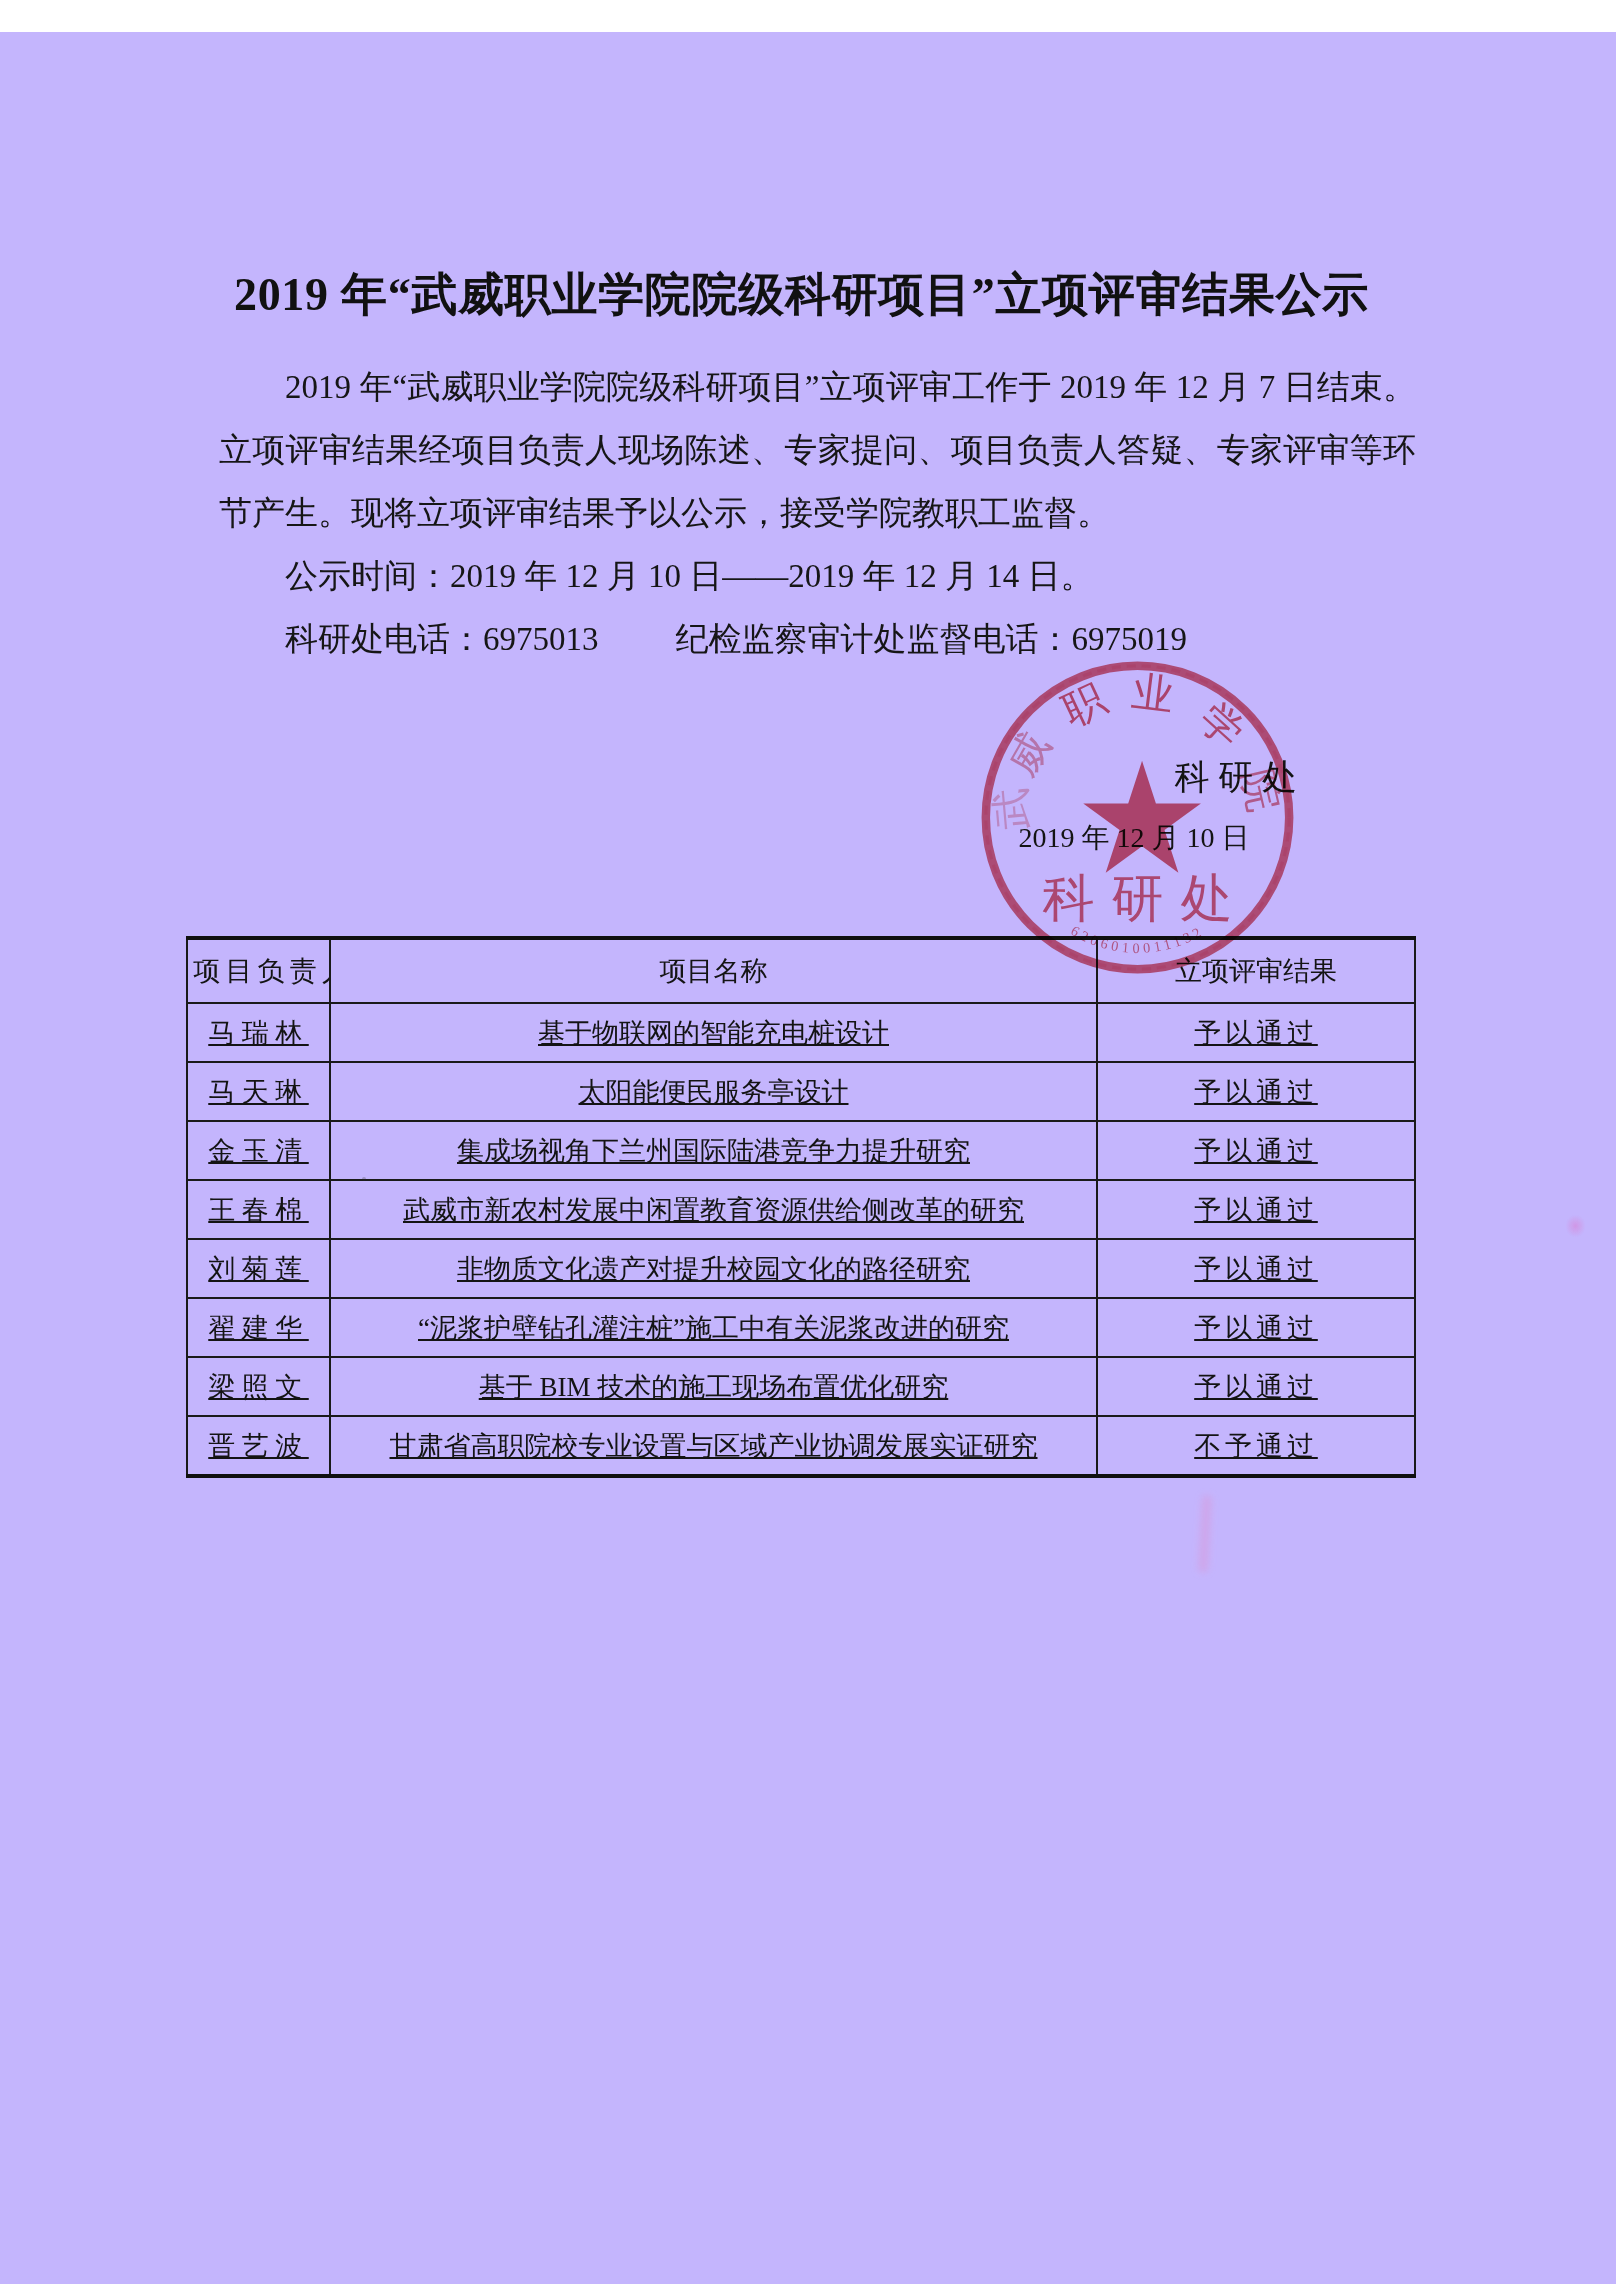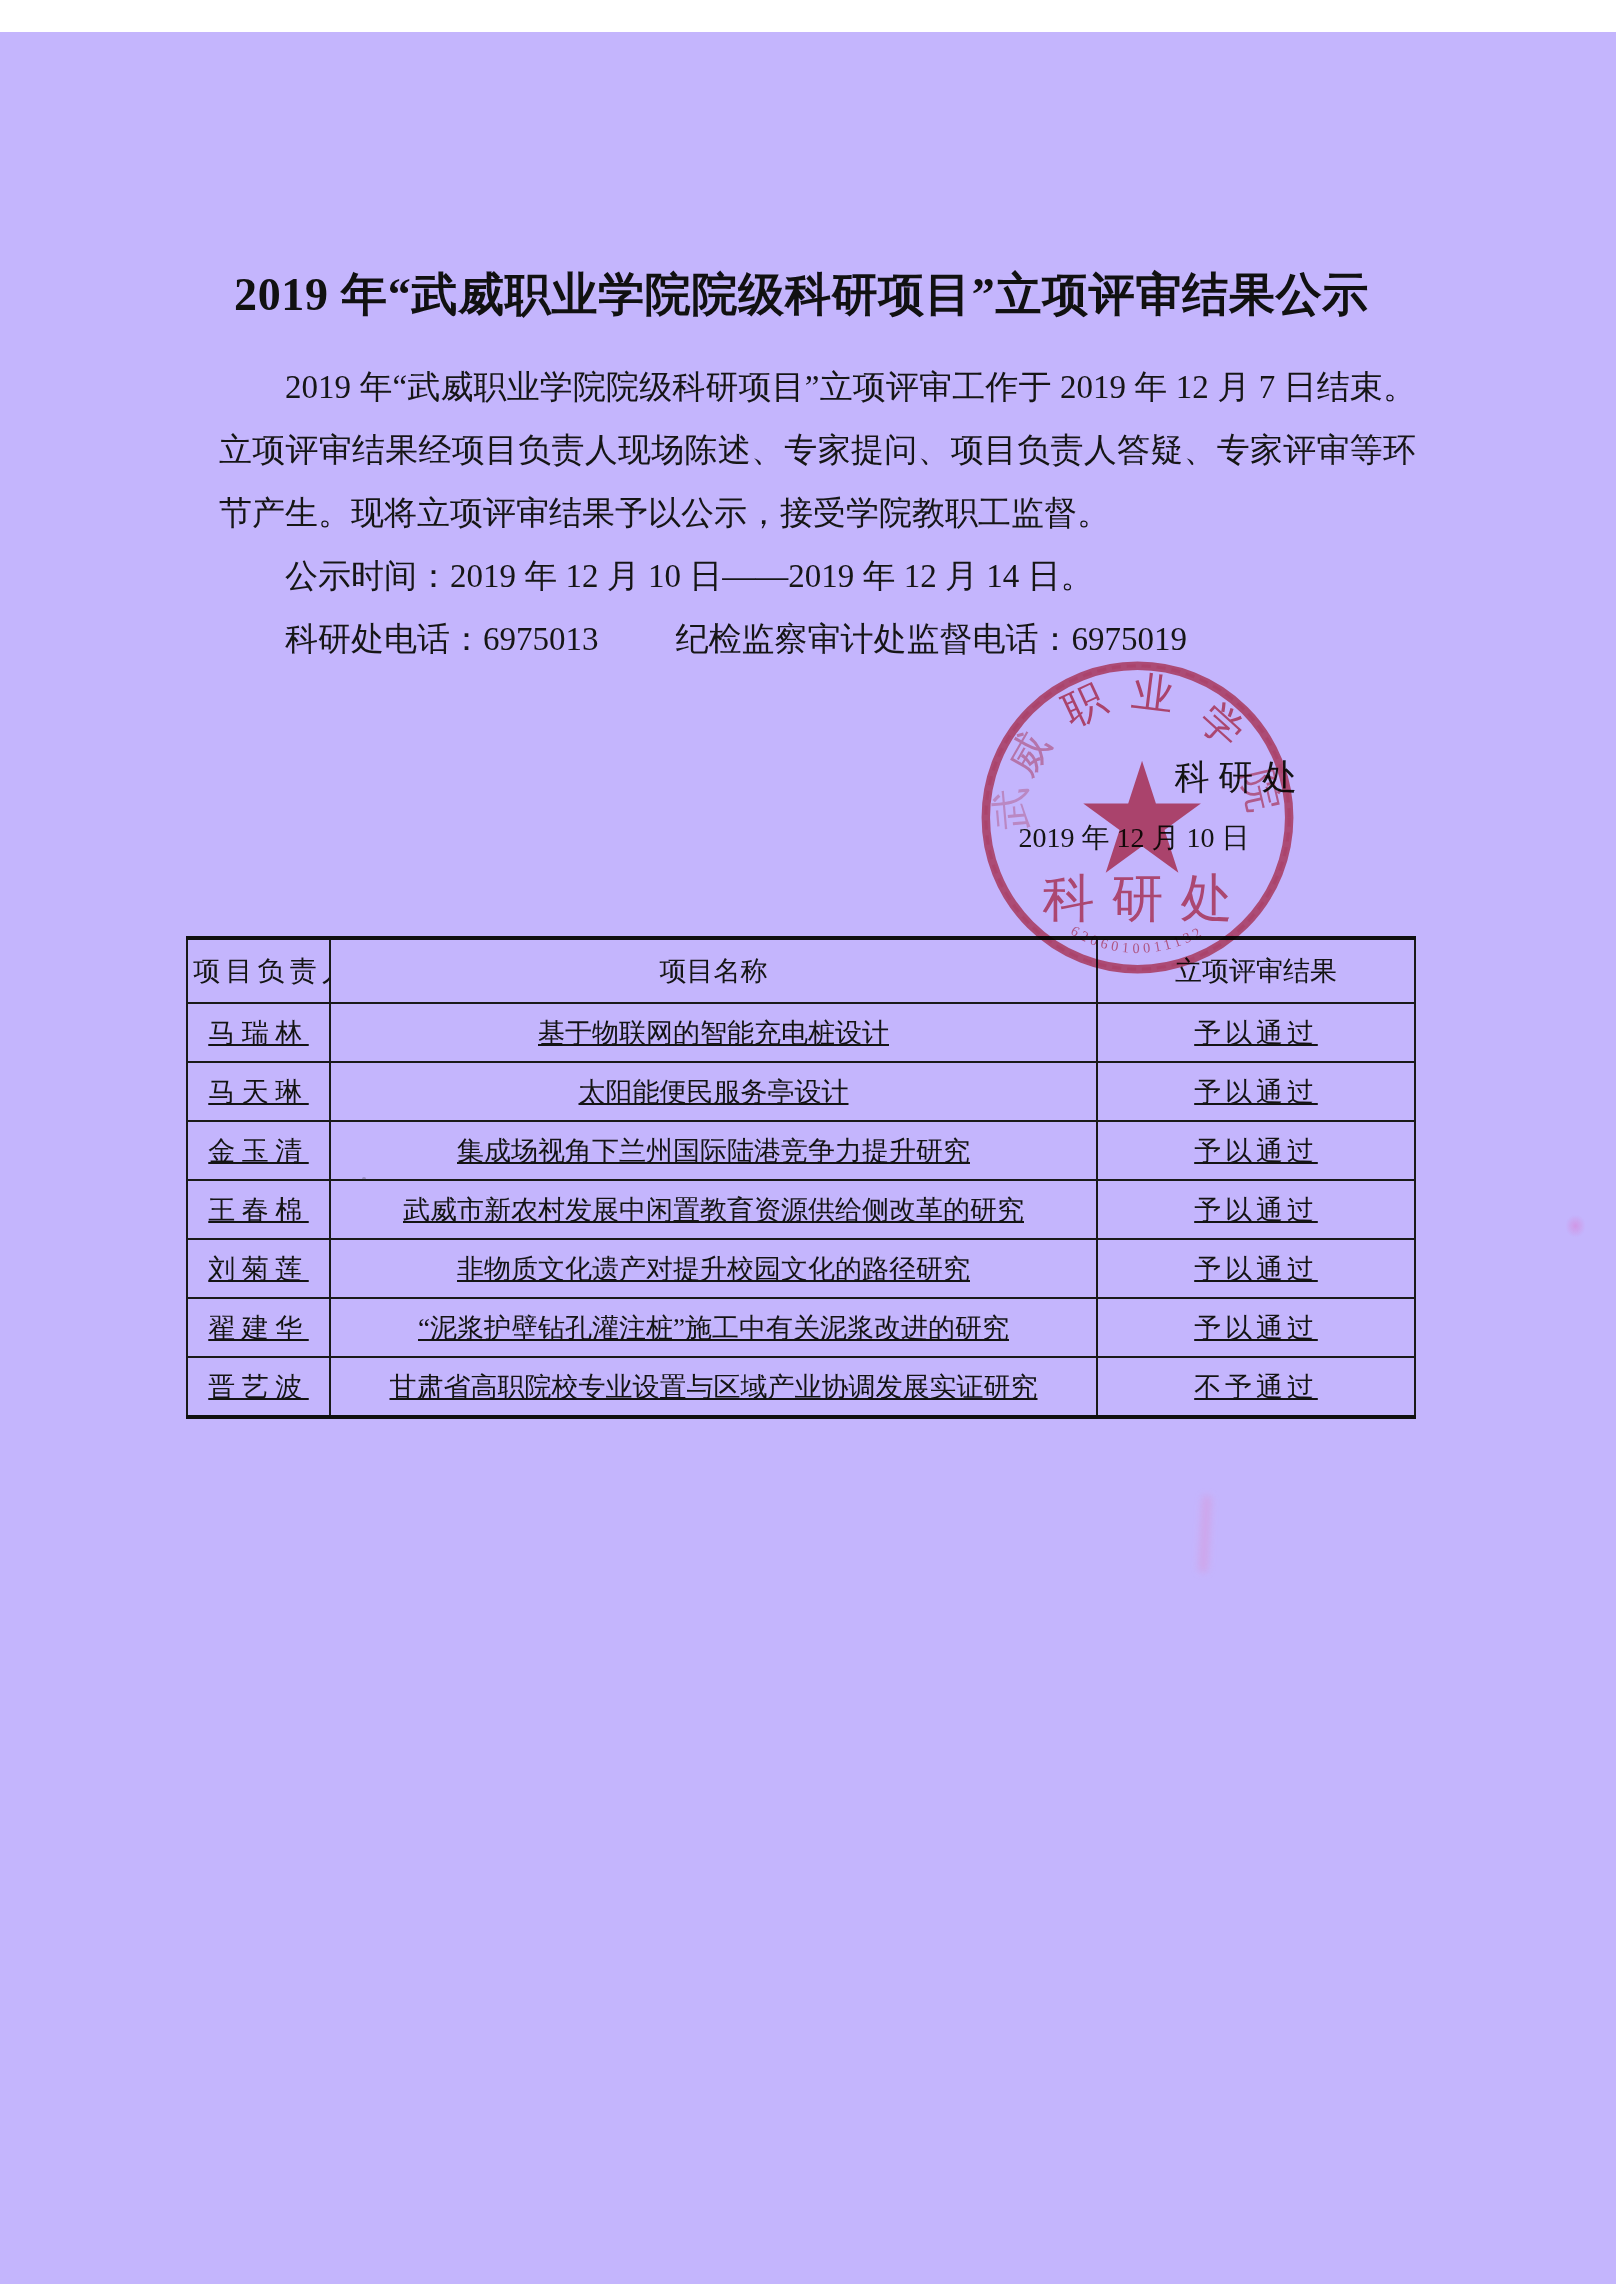--- a/index.html
+++ b/index.html
@@ -143,20 +143,25 @@
       <td class="cell-project">非物质文化遗产对提升校园文化的路径研究</td>
       <td class="cell-result">予以通过</td>
     </tr>
 
     <tr>
       <td class="cell-leader">翟建华</td>
       <td class="cell-project">“泥浆护壁钻孔灌注桩”施工中有关泥浆改进的研究</td>
       <td class="cell-result">予以通过</td>
     </tr>
 
+    <tr>
+      <td class="cell-leader">梁照文</td>
+      <td class="cell-project">基于 BIM 技术的施工现场布置优化研究</td>
+      <td class="cell-result">予以通过</td>
+    </tr>
 
 
     <tr>
       <td class="cell-leader">晋艺波</td>
       <td class="cell-project">甘肃省高职院校专业设置与区域产业协调发展实证研究</td>
       <td class="cell-result">不予通过</td>
     </tr>
   </tbody>
     </table>
   </div>

